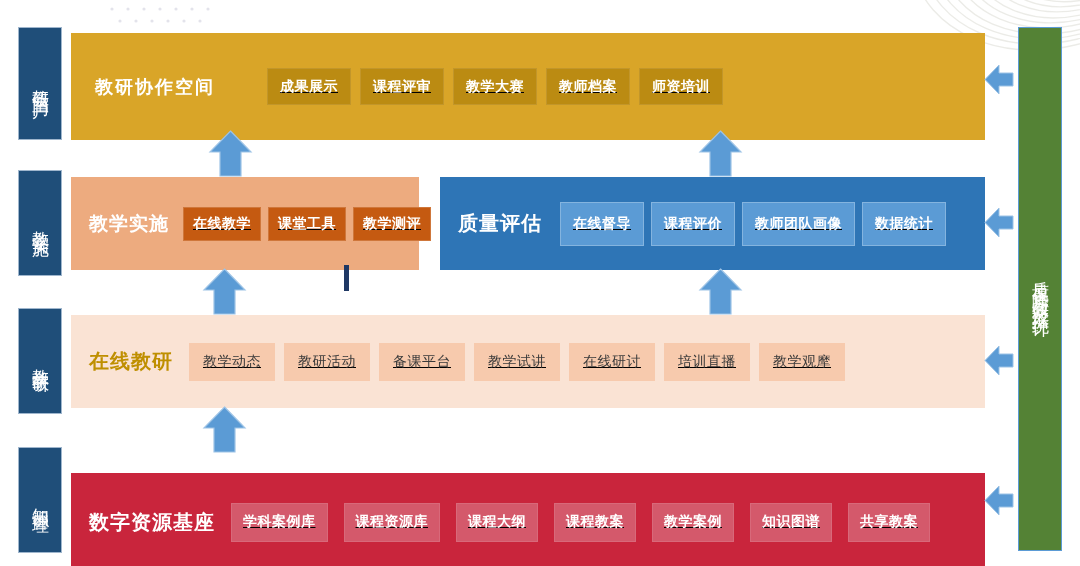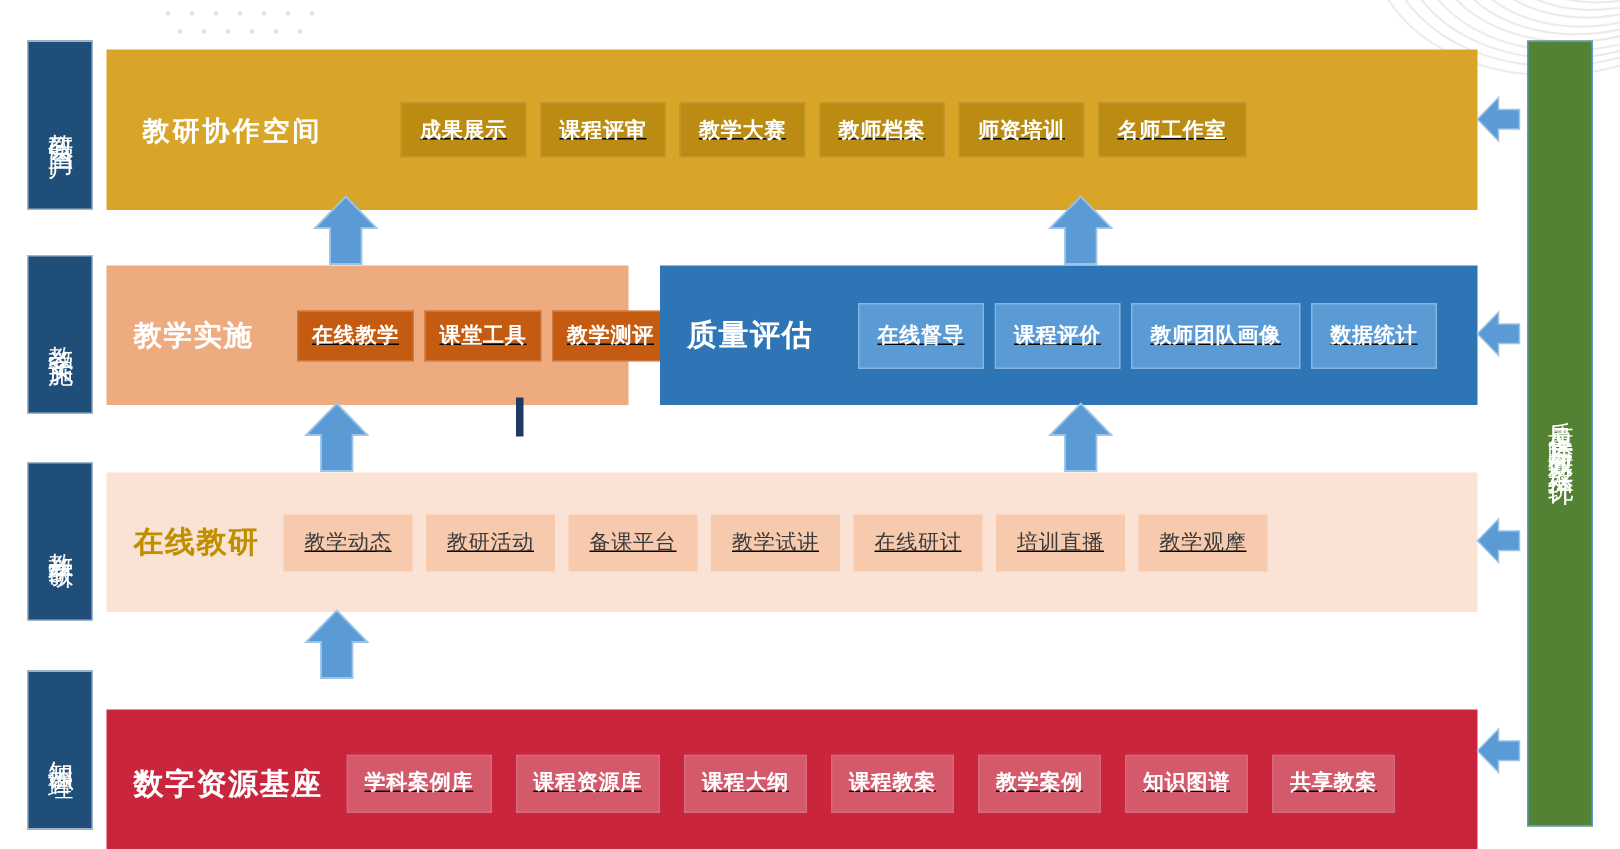--- a/index.html
+++ b/index.html
@@ -93,33 +93,33 @@
     background: #bb8b12; height: 37px; padding: 0 13px;
     box-shadow: inset 0 0 0 1px rgba(255,255,255,.10);
   }
 
   
   #layer-impl {
     left: 71px; top: 177px; width: 348px; height: 93px;
     background: #edab7f;
   }
   #layer-impl .layer-title { font-size: 19px; padding-left: 8px; }
-  #layer-impl .chip-row { gap: 7px; margin-left: 19px; }
+  #layer-impl .chip-row { gap: 7px; margin-left: 4px; }
   #layer-impl .chip {
     background: #c55a11; height: 34px; padding: 0 10px; font-size: 14px;
     box-shadow: inset 0 0 0 1px rgba(255,255,255,.18);
   }
 
   
   #layer-quality {
     left: 440px; top: 177px; width: 545px; height: 93px;
     background: #2e75b6;
   }
   #layer-quality .layer-title { font-size: 20px; padding-left: 8px; }
-  #layer-quality .chip-row { gap: 7px; margin-left: 20px; }
+  #layer-quality .chip-row { gap: 7px; margin-left: 8px; }
   #layer-quality .chip {
     background: #5b9bd5; height: 44px; padding: 0 13px; font-size: 14px;
     box-shadow: inset 0 0 0 1px rgba(255,255,255,.25);
   }
 
   
   #layer-research {
     left: 71px; top: 315px; width: 914px; height: 93px;
     background: #fae3d4;
   }
@@ -212,21 +212,20 @@
   </div>
 
   <div class="layer" id="layer-portal">
     <div class="layer-title">教研协作空间</div>
     <div class="chip-row">
       <div class="chip">成果展示</div>
       <div class="chip">课程评审</div>
       <div class="chip">教学大赛</div>
       <div class="chip">教师档案</div>
       <div class="chip">师资培训</div>
-      <div class="chip">名师工作室</div>
     </div>
   </div>
 
   <div class="layer" id="layer-impl">
     <div class="layer-title">教学实施</div>
     <div class="chip-row">
       <div class="chip">在线教学</div>
       <div class="chip">课堂工具</div>
       <div class="chip">教学测评</div>
     </div>

